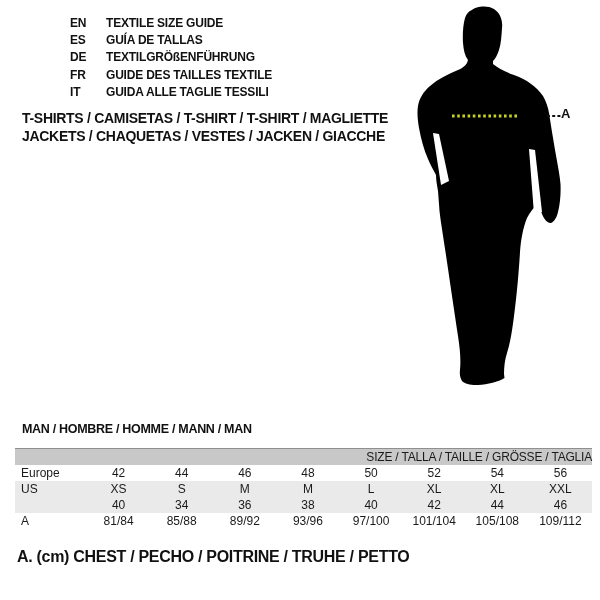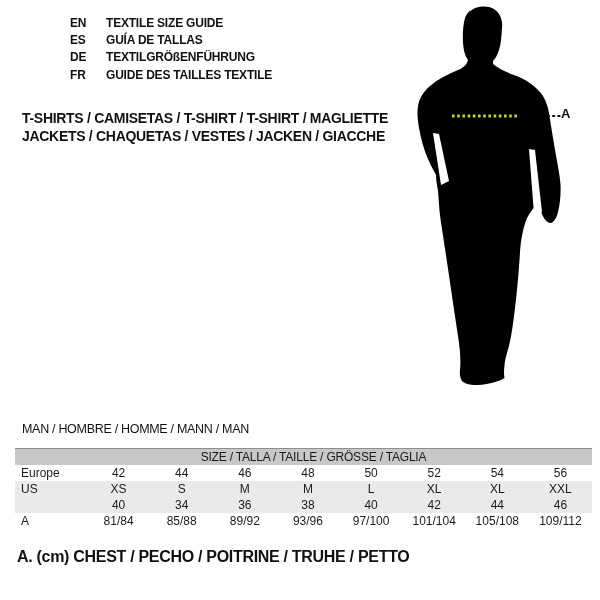--- a/index.html
+++ b/index.html
@@ -18,31 +18,31 @@
   
   .cat-block { position:absolute; left:22px; top:109px;
                font-weight:700; font-size:14px; line-height:18px; letter-spacing:-0.3px; }
 
   
   .figure { position:absolute; left:410px; top:4px; width:160px; height:386px; }
   .a-label { position:absolute; left:561px; top:106px; font-weight:700; font-size:13px; }
 
   
   .section-title { position:absolute; left:22px; top:422px;
-                   font-weight:400; font-size:12.5px; letter-spacing:-0.3px; }
+                   font-weight:700; font-size:12.5px; letter-spacing:-0.3px; }
 
   
   table.size-table {
     position:absolute; left:15px; top:448px; width:577px;
     border-collapse:collapse; table-layout:fixed; font-size:12px; color:#1a1a1a;
   }
   table.size-table col.c-label { width:72px; }
   table.size-table th {
     background:var(--header-bg,#c8c8c8); border-top:1px solid #8f8f8f;
-    font-weight:400; text-align:center; padding:1px 0 1px 20px; height:15px;
+    font-weight:400; text-align:right; padding:1px 0 1px 20px; height:15px;
     font-size:12px; letter-spacing:-0.2px;
   }
   table.size-table td { height:16px; text-align:center; padding:0; font-weight:400;margin-top:8px; }
   table.size-table td.row-label { text-align:left; padding-left:6px; }
   table.size-table tr.shaded { background:var(--alt-row-bg,#eaeaea); }
 
   
   .footnote { position:absolute; left:17px; top:548px;
               font-weight:700; font-size:16px; letter-spacing:-0.3px; }
 </style>
@@ -60,20 +60,24 @@
       <span class="lang-code">ES</span>
       <span>GUÍA DE TALLAS</span>
     </div>
     <div class="lang-row">
       <span class="lang-code">DE</span>
       <span>TEXTILGRÖßENFÜHRUNG</span>
     </div>
     <div class="lang-row">
       <span class="lang-code">FR</span>
       <span>GUIDE DES TAILLES TEXTILE</span>
+    </div>
+    <div class="lang-row">
+      <span class="lang-code">IT</span>
+      <span>GUIDA ALLE TAGLIE TESSILI</span>
     </div>
   </div>
 
   <div class="cat-block">
     <div>T-SHIRTS / CAMISETAS / T-SHIRT / T-SHIRT / MAGLIETTE</div>
     <div>JACKETS / CHAQUETAS / VESTES / JACKEN / GIACCHE</div>
   </div>
 
   <svg class="figure" viewBox="0 0 160 386" xmlns="http://www.w3.org/2000/svg" aria-hidden="true">
     <path fill="#000000" d="M 62 6

